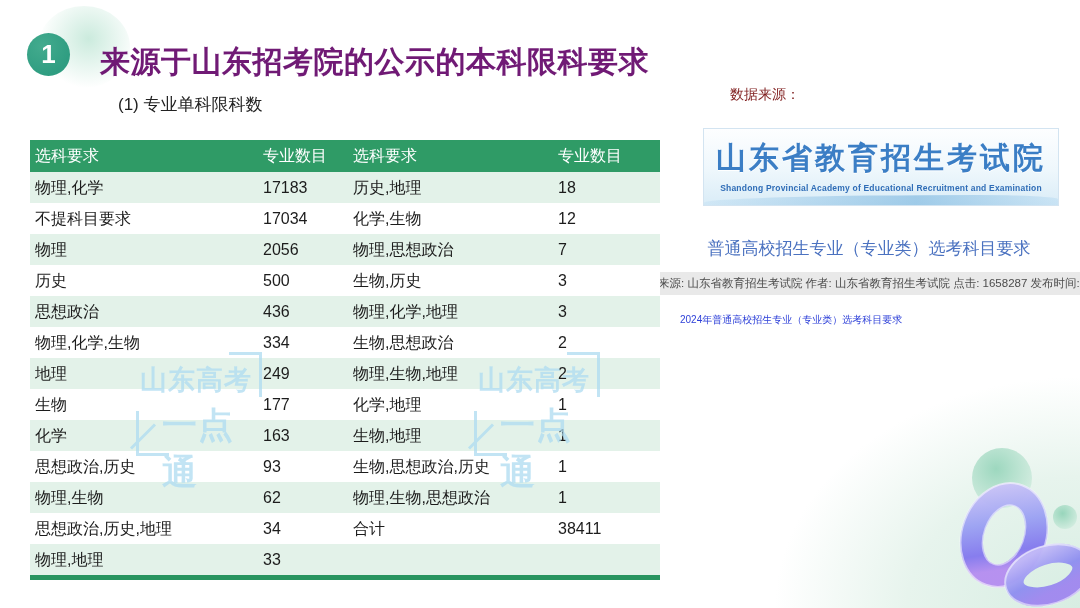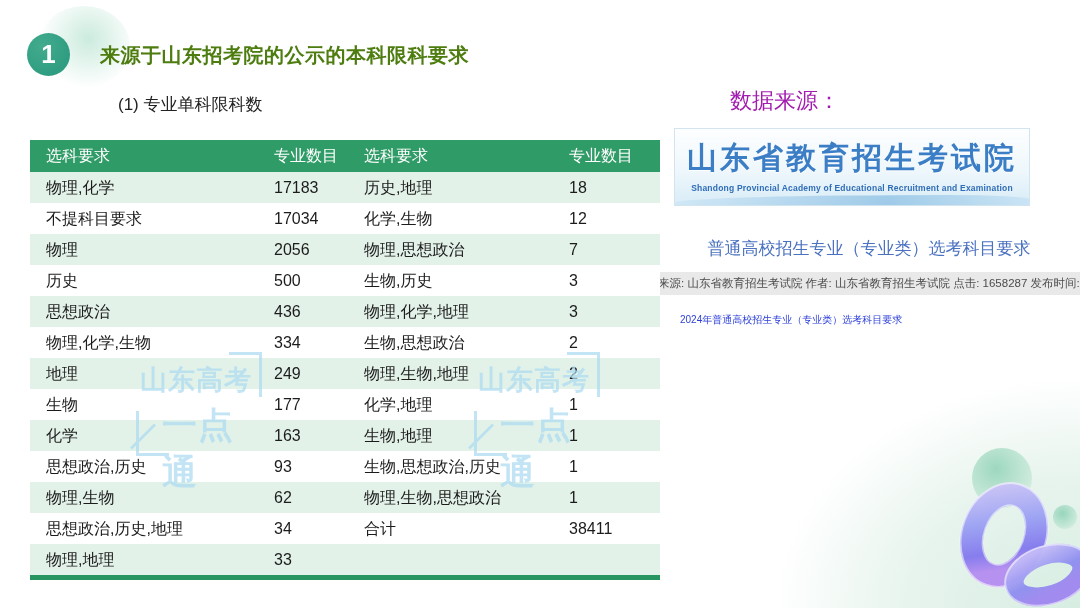--- a/index.html
+++ b/index.html
@@ -10,45 +10,45 @@
   
   .badge-glow{position:absolute;left:38px;top:6px;width:92px;height:82px;border-radius:50%;
     background:radial-gradient(circle at 55% 40%, rgba(140,210,180,.45) 0%, rgba(140,210,180,0) 70%);}
   .corner-wash{position:absolute;right:0;bottom:0;width:330px;height:250px;z-index:0;
     background:radial-gradient(125% 125% at 100% 100%, #d7ede2 0%, #e7f4ed 42%, rgba(231,244,237,0) 74%);}
   .rings-svg{position:absolute;left:920px;top:440px;z-index:1;}
   
   .badge{position:absolute;left:27px;top:33px;width:43px;height:43px;border-radius:50%;
     background:radial-gradient(circle at 35% 30%, #43ab8e, #2f9d81 70%);
     color:#fff;font-size:26px;font-weight:bold;text-align:center;line-height:43px;z-index:2;}
-  .page-title{position:absolute;left:100px;top:42px;font-size:20px;font-weight:600;color:#4d7c0f;letter-spacing:.5px;}
+  .page-title{position:absolute;left:100px;top:42px;font-size:30px;font-weight:600;color:#701a75;letter-spacing:.5px;}
   .subtitle{position:absolute;left:118px;top:93px;font-size:17px;color:#222;}
   
   .table{position:absolute;left:30px;top:140px;width:630px;z-index:1;
     border-bottom:5px solid var(--accent-green,#28945f);}
-  .thead,.trow{display:grid;grid-template-columns:228px 90px 205px 102px;box-sizing:border-box;padding-left:16px;}
+  .thead,.trow{display:grid;grid-template-columns:228px 90px 205px 102px;box-sizing:border-box;padding-left:5px;}
   .thead{background:var(--header-green,#2f9b66);height:32px;line-height:32px;color:#fff;font-size:16px;font-weight:500;}
   .trow{height:31px;line-height:31px;font-size:16px;background:#fff;}
   .trow.alt{background:var(--row-alt-green,#e3f2e9);}
   .cell{white-space:nowrap;overflow:hidden;}
   
   .wm{position:absolute;width:118px;height:104px;color:var(--watermark-blue,#aedcf1);
     font-weight:700;z-index:3;opacity:.75;pointer-events:none;}
   .wm-1{left:140px;top:352px;}
   .wm-2{left:478px;top:352px;}
   .wm-l1{font-size:27px;letter-spacing:1px;margin-top:10px;}
   .wm-l2{font-size:35px;margin-left:22px;margin-top:4px;letter-spacing:1px;}
   .wm::before{content:'';position:absolute;top:0;right:-4px;width:30px;height:42px;
     border-top:3px solid;border-right:3px solid;}
   .wm::after{content:'';position:absolute;bottom:0;left:-4px;width:30px;height:42px;
     border-bottom:3px solid;border-left:3px solid;}
   .wm-diag{position:absolute;left:-14px;bottom:18px;width:34px;border-top:3px solid;transform:rotate(-45deg);}
   
-  .src-label{position:absolute;left:730px;top:86px;font-size:22px;font-weight:500;color:#a21caf;}
-  .logo{position:absolute;left:674px;top:128px;width:356px;height:78px;box-sizing:border-box;
+  .src-label{position:absolute;left:730px;top:86px;font-size:14px;font-weight:500;color:#7f1d1d;}
+  .logo{position:absolute;left:703px;top:128px;width:356px;height:78px;box-sizing:border-box;
     border:1px solid #d3e4f1;background:linear-gradient(180deg,#fdfeff 0%,#eef7fc 55%,#d9ecf7 100%);
     text-align:center;overflow:hidden;z-index:2;}
   .logo::after{content:'';position:absolute;left:0;right:0;bottom:0;height:10px;
     background:linear-gradient(90deg, rgba(150,200,235,.15), rgba(110,175,220,.55) 60%, rgba(150,200,235,.25));
     border-radius:100% 30% 0 0 / 100% 55% 0 0;}
   .logo-zh{margin-top:9px;font-size:30px;font-weight:bold;color:var(--logo-blue,#3b7ec5);
     letter-spacing:3px;text-shadow:0 1px 0 rgba(255,255,255,.9);white-space:nowrap;}
   .logo-en{margin-top:4px;font-size:8.5px;font-weight:bold;color:#2f6db7;letter-spacing:.2px;white-space:nowrap;}
   .article-title{position:absolute;left:658px;top:237px;width:422px;text-align:center;
     font-size:17px;font-weight:500;color:var(--article-blue,#4b72c0);white-space:nowrap;}

